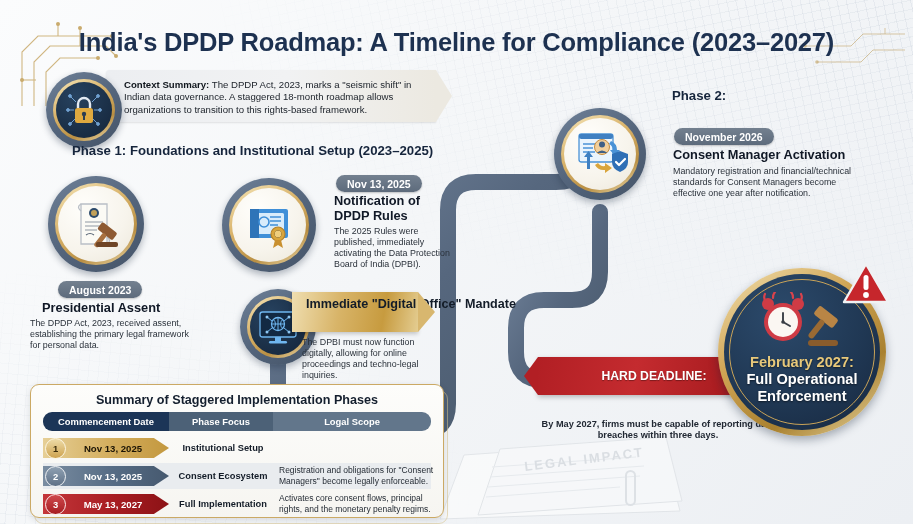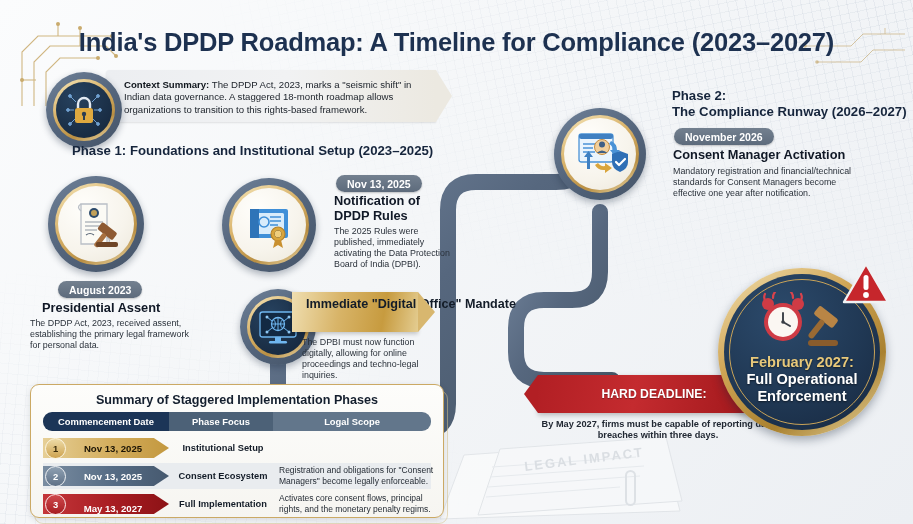--- a/index.html
+++ b/index.html
@@ -106,21 +106,21 @@
     position:absolute;left:14px;top:5px;font-size:12.6px;font-weight:bold;
     color:#131c28;line-height:15.5px;white-space:nowrap;
   }
   .goldarrow .tip{
     position:absolute;right:-17px;top:0;width:0;height:0;
     border-top:20px solid transparent;border-bottom:20px solid transparent;
     border-left:17px solid #d8b76f;
   }
   
   .redbanner{
-    position:absolute;left:538px;top:375px;width:232px;height:38px;
+    position:absolute;left:538px;top:357px;width:232px;height:38px;
     background:linear-gradient(100deg,#b21f24 0%,#c42b2f 42%,#9c1519 100%);
     box-shadow:0 2px 5px rgba(0,0,0,.25);
   }
   .redbanner .notch{
     position:absolute;left:-14px;top:0;width:0;height:0;
     border-top:19px solid transparent;border-bottom:19px solid transparent;
     border-right:14px solid #b21f24;
   }
   .redbanner .rtxt{
     position:absolute;inset:0;display:flex;flex-direction:column;
@@ -189,21 +189,21 @@
   .chev{
     position:absolute;left:0;top:3px;width:126px;height:20px;
     display:flex;align-items:center;justify-content:center;
     font-size:9.6px;font-weight:bold;padding-left:14px;box-sizing:border-box;
     clip-path:polygon(0 0, 88% 0, 100% 50%, 88% 100%, 0 100%);
   }
   .r1 .chev{background:linear-gradient(90deg,#e6cf96 0%,#d3ad5c 55%,#c3983f 100%);color:#1b1405;}
   .r1 .badge{background:linear-gradient(180deg,#edd9a2,#cfa busy);background:linear-gradient(180deg,#edd9a2,#cfa css);background:linear-gradient(180deg,#eedca8,#cda24f);color:#3a2c0a;border-color:#fdf6e2;}
   .r2 .chev{background:linear-gradient(90deg,#7a8da1 0%,#566c85 55%,#46596f 100%);color:#fff;}
   .r2 .badge{background:linear-gradient(180deg,#8fa0b2,#5e7187);color:#fff;border-color:#f1f3f5;}
-  .r3 .chev{background:linear-gradient(90deg,#c4363a 0%,#a81d22 55%,#8c1216 100%);color:#fff;align-items:flex-end;}
+  .r3 .chev{background:linear-gradient(90deg,#c4363a 0%,#a81d22 55%,#8c1216 100%);color:#fff;}
   .r3 .badge{background:linear-gradient(180deg,#cf4a4d,#a71c21);color:#fff;border-color:#fdeceb;}
   .focus{
     position:absolute;left:130px;top:3px;width:100px;height:20px;
     display:flex;align-items:center;justify-content:center;
     font-size:9.3px;font-weight:bold;color:#131c28;text-align:center;
   }
   .scope{
     position:absolute;left:236px;top:2px;width:164px;
     font-size:8.5px;line-height:10.6px;color:#252c35;
   }
@@ -391,21 +391,20 @@
       </svg>
     </div>
   </div>
   <div class="goldarrow" style="left:292px;top:292px;width:126px;">
     <div class="lbl">Immediate "Digital Office" Mandate</div>
     <div class="tip"></div>
   </div>
   <div class="body-sm" style="left:302px;top:337px;width:126px;">The DPBI must now function digitally, allowing for online proceedings and techno-legal inquiries.</div>
 
   <div class="phase-label" style="left:672px;top:88px;">Phase 2:</div>
-  <div class="phase-label" style="left:672px;top:104px;">The Compliance Runway (2026–2027)</div>
 
   <div class="node" style="left:554px;top:108px;width:92px;height:92px;">
     <div class="outer"></div>
     <div class="gold"></div>
     <div class="inner">
       <svg width="58" height="58" viewBox="0 0 58 58">
         <rect x="8" y="9" width="34" height="28" rx="2.5" fill="#eaf4fd" stroke="#4a92d6" stroke-width="1.3"></rect>
         <rect x="8" y="9" width="34" height="5" rx="2.5" fill="#3f80c2"></rect>
         <g stroke="#4a92d6" stroke-width="1.4">
           <line x1="12" y1="19" x2="24" y2="19"></line>

